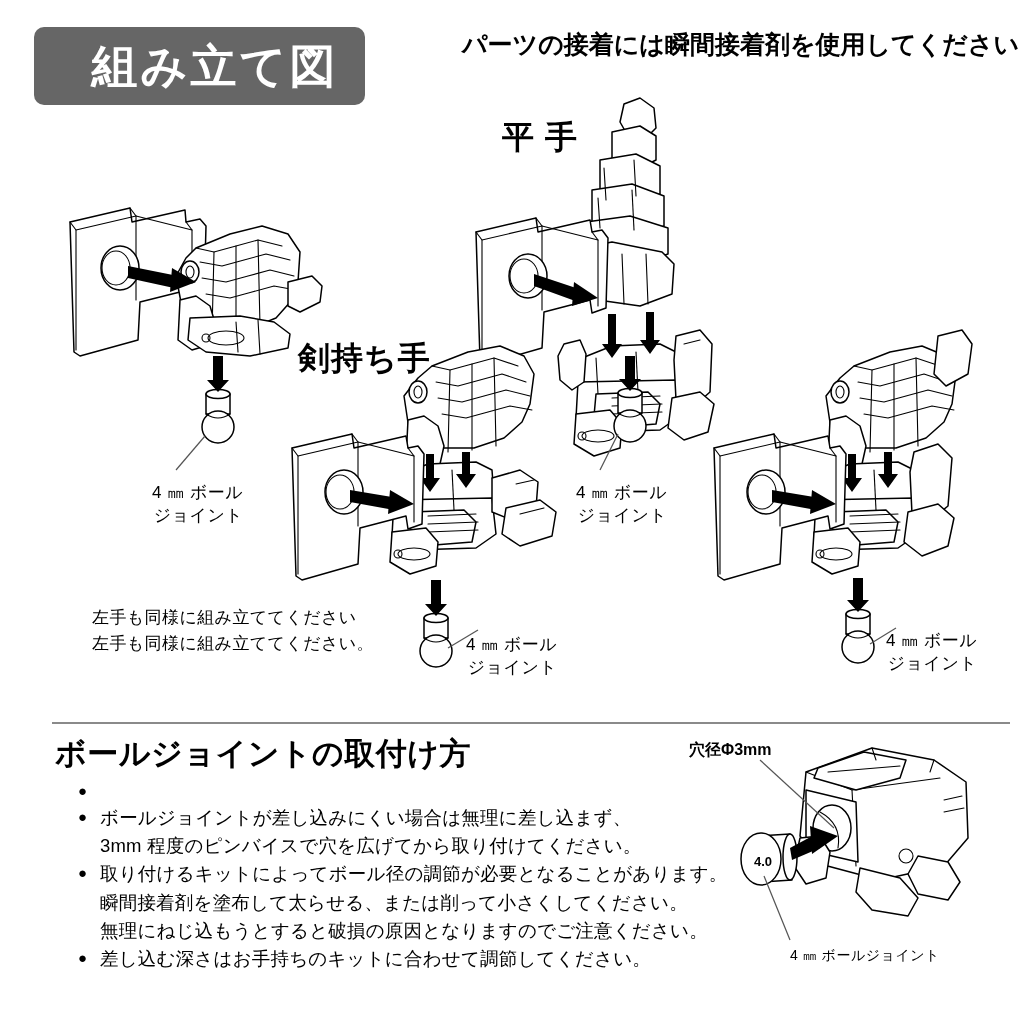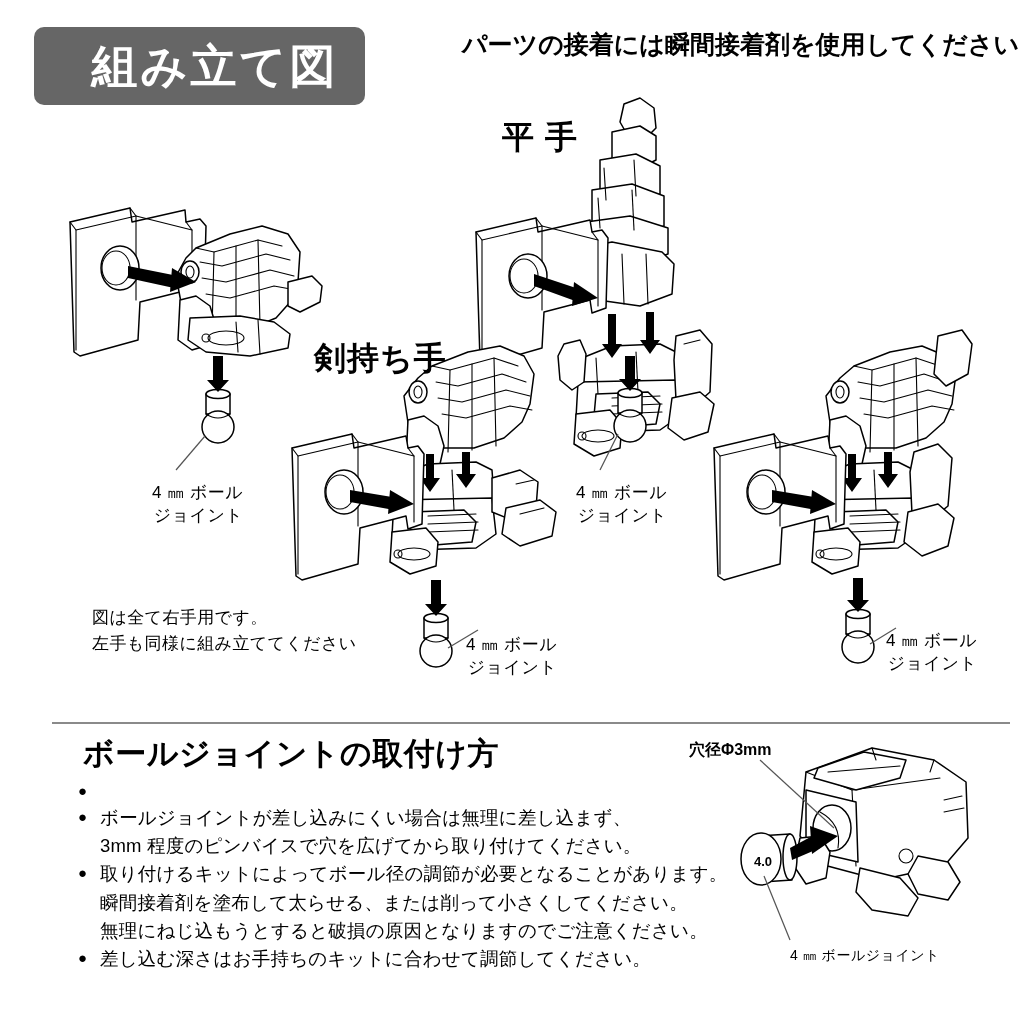--- a/index.html
+++ b/index.html
@@ -36,21 +36,21 @@
     letter-spacing:0px;
   }
 
   
   .hand-label{
     font-size:32px;font-weight:700;
     white-space:nowrap;letter-spacing:1px;
   }
   #label-nigiri{left:96px;top:118px;}
   #label-hira{left:502px;top:116px;}
-  #label-ken{left:298px;top:337px;margin-left:16px;}
+  #label-ken{left:298px;top:337px;}
   #label-juu{left:706px;top:337px;}
 
   
   .callout{
     font-size:17px;font-weight:500;line-height:1.38;
     white-space:nowrap;letter-spacing:0.5px;text-align:right;
   }
   #callout-1{left:152px;top:481px;}
   #callout-2{left:576px;top:481px;}
   #callout-3{left:466px;top:633px;}
@@ -66,21 +66,21 @@
   
   #divider{
     left:52px;top:722px;width:958px;height:2px;
     background:#8a8a8a;
   }
 
   
   #section-title{
     left:55px;top:733px;
     font-size:31px;font-weight:600;
-    white-space:nowrap;letter-spacing:0.5px;margin-left:28px;
+    white-space:nowrap;letter-spacing:0.5px;
   }
   #bullet-list{
     left:78px;top:778px;width:640px;
     font-size:18.5px;line-height:1.52;
     letter-spacing:0.2px;
   }
   .blt{display:flex;align-items:flex-start;}
   .blt .dot{
     width:22px;flex:0 0 22px;
     font-size:15px;line-height:1.75;
@@ -404,22 +404,22 @@
   <div class="abs callout" id="callout-3">
     <div>4 ㎜ ボール</div>
     <div>ジョイント</div>
   </div>
   <div class="abs callout" id="callout-4">
     <div>4 ㎜ ボール</div>
     <div>ジョイント</div>
   </div>
 
   <div class="abs" id="note-block">
-    <div>図は全て右手用です。</div>
     <div>左手も同様に組み立ててください</div>
+    <div>左手も同様に組み立ててください。</div>
   </div>
 
   <div class="abs" id="divider"></div>
 
   <div class="abs" id="section-title">ボールジョイントの取付け方</div>
 
   <div class="abs" id="bullet-list">
 
     <div class="blt">
       <span class="dot">●</span>

